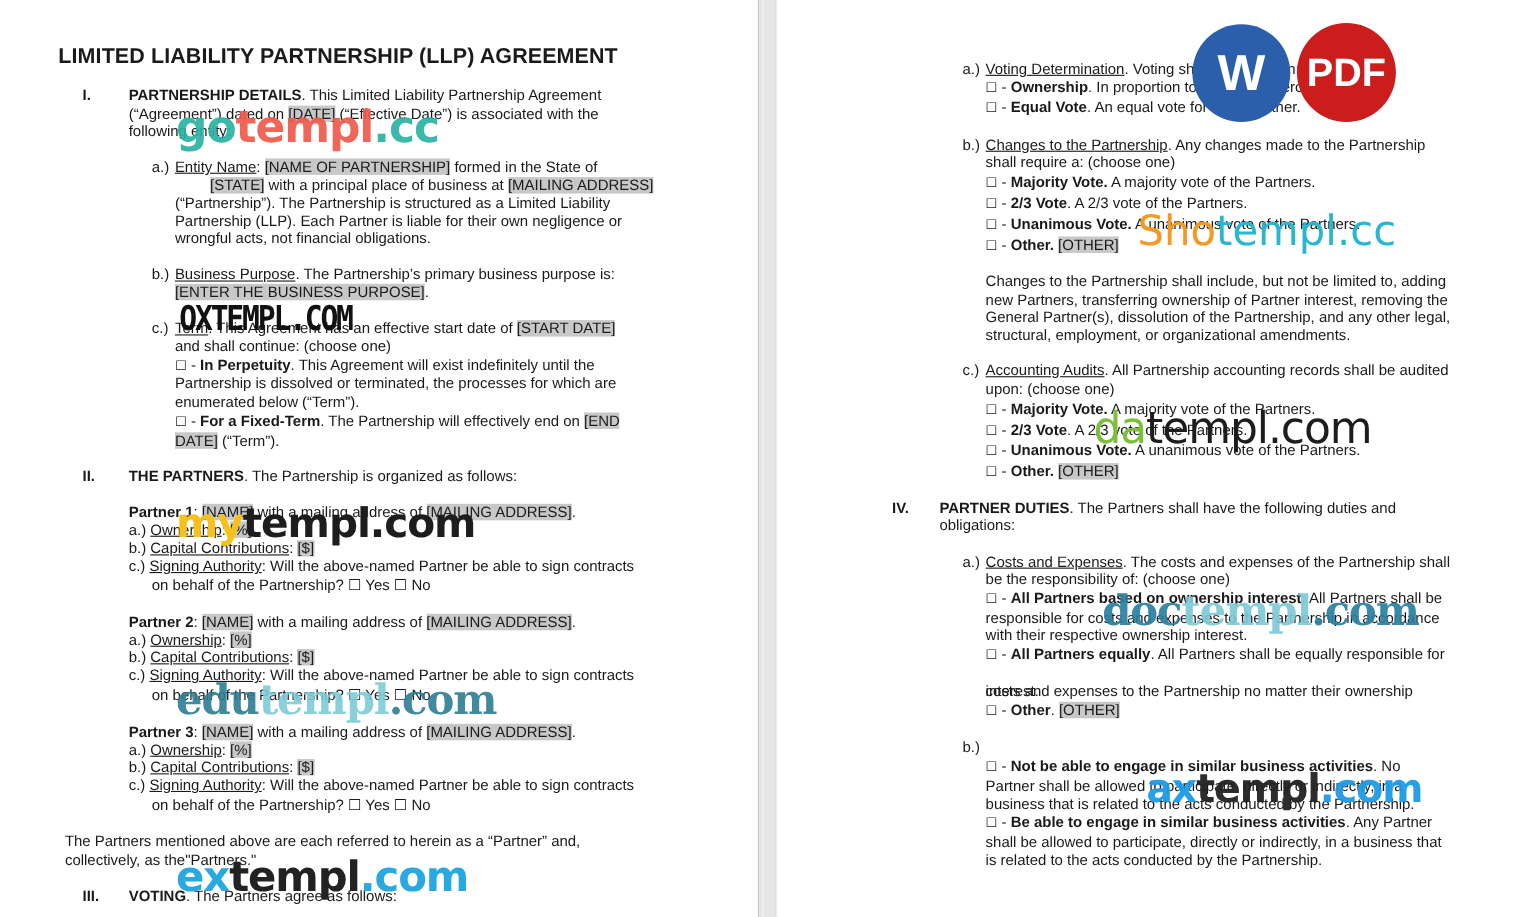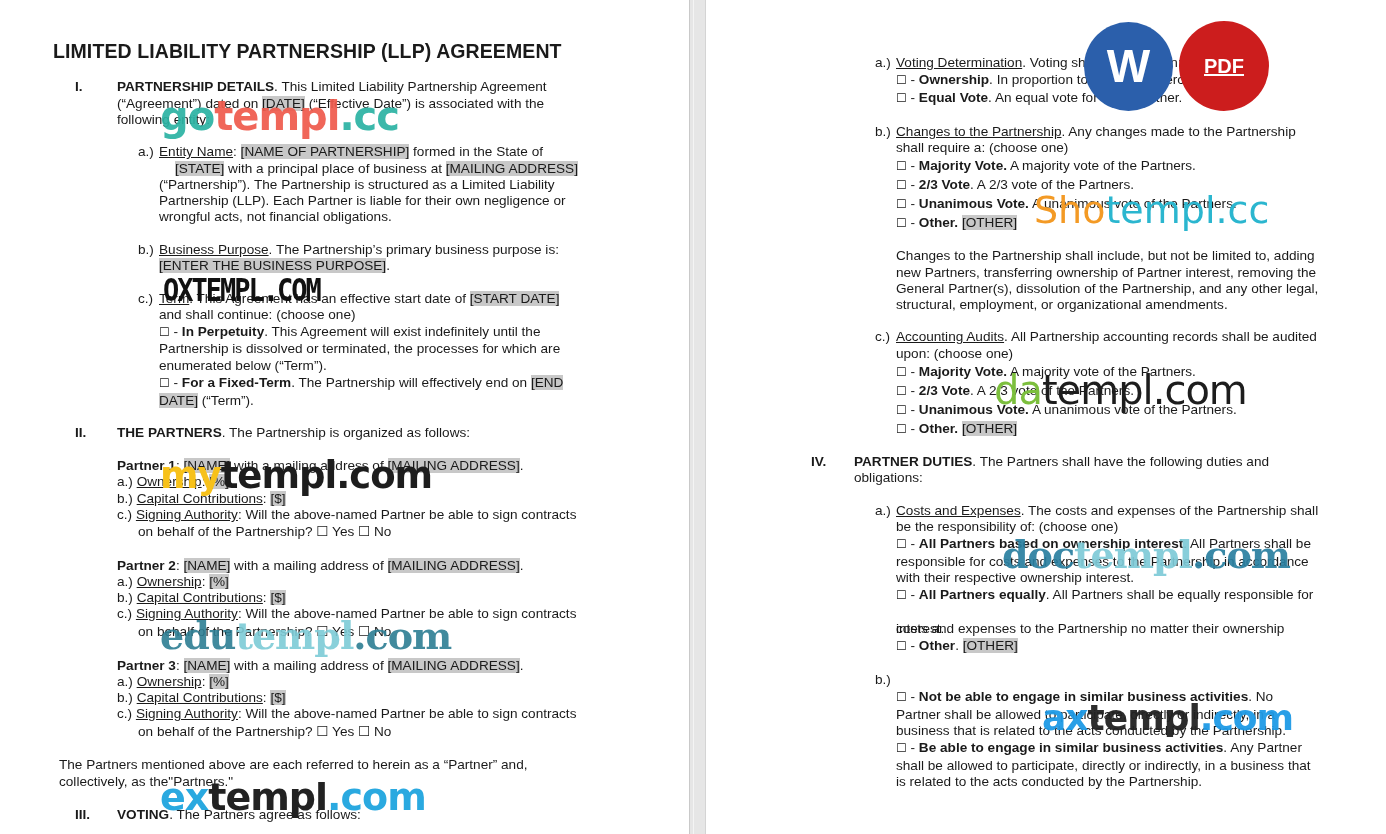--- a/index.html
+++ b/index.html
@@ -38,21 +38,21 @@
   </div>
   <div class="abs line" style="left:117px; top:96px;">
     <span>(“Agreement”) dated on </span><span class="hl">[DATE]</span><span> (“Effective Date”) is associated with the</span>
   </div>
   <div class="abs line" style="left:117px; top:112px;">following entity:</div>
 
   <div class="abs" style="left:138px; top:144px;">a.)</div>
   <div class="abs line" style="left:159px; top:144px;">
     <span class="u">Entity Name</span>: <span class="hl">[NAME OF PARTNERSHIP]</span><span> formed in the State of</span>
   </div>
-  <div class="abs line" style="left:143px; top:161px;padding-left:32px;">
+  <div class="abs line" style="left:159px; top:161px;padding-left:32px;">
     <span class="hl">[STATE]</span><span> with a principal place of business at </span><span class="hl">[MAILING ADDRESS]</span>
   </div>
   <div class="abs line" style="left:159px; top:177px;">(“Partnership”). The Partnership is structured as a Limited Liability</div>
   <div class="abs line" style="left:159px; top:193px;">Partnership (LLP). Each Partner is liable for their own negligence or</div>
   <div class="abs line" style="left:159px; top:209px;">wrongful acts, not financial obligations.</div>
 
   <div class="abs" style="left:138px; top:242px;">b.)</div>
   <div class="abs line" style="left:159px; top:242px;">
     <span class="u">Business Purpose</span><span>. The Partnership’s primary business purpose is:</span>
   </div>
@@ -235,21 +235,21 @@
   </div>
   <div class="abs line" style="left:190px; top:707px;">Partner shall be allowed to participate, directly or indirectly, in a</div>
   <div class="abs line" style="left:190px; top:723px;">business that is related to the acts conducted by the Partnership.</div>
   <div class="abs line" style="left:190px; top:740px;">
     <span class="cb">☐</span><span> - </span><span class="b">Be able to engage in similar business activities</span><span>. Any Partner</span>
   </div>
   <div class="abs line" style="left:190px; top:758px;">shall be allowed to participate, directly or indirectly, in a business that</div>
   <div class="abs line" style="left:190px; top:774px;">is related to the acts conducted by the Partnership.</div>
 
   <div class="wm-logo" style="left:378px; top:22px; width:89px; height:89px; background:#2b5fab; font-size:46px;">W</div>
-  <div class="wm-logo" style="left:473px; top:21px; width:90px; height:90px; background:#cc1d1d; font-size:20px;text-decoration:underline;">PDF</div>
+  <div class="wm-logo" style="left:473px; top:21px; width:90px; height:90px; background:#cc1d1d; font-size:36px;">PDF</div>
 
   <div class="wm" style="left:328px; top:202px; font-size:38px; font-weight:normal; letter-spacing:0px;">
     <span style="color:#f39a25;text-align:center;">Sho</span><span style="color:#2bb6cf;">templ.cc</span>
   </div>
   <div class="wm" style="left:288px; top:382px; font-size:40px; font-weight:normal; letter-spacing:-1px;">
     <span style="color:#7cbf3d;">da</span><span style="color:#1d1d1d;">templ.com</span>
   </div>
   <div class="wm" style="left:296px; top:547px; font-size:38px; font-family:'DejaVu Serif', serif; letter-spacing:-1px; opacity:0.92;">
     <span style="color:#2a7fa0;">doc</span><span style="color:#7ecad7;">templ</span><span style="color:#2a7fa0;">.com</span>
   </div>

